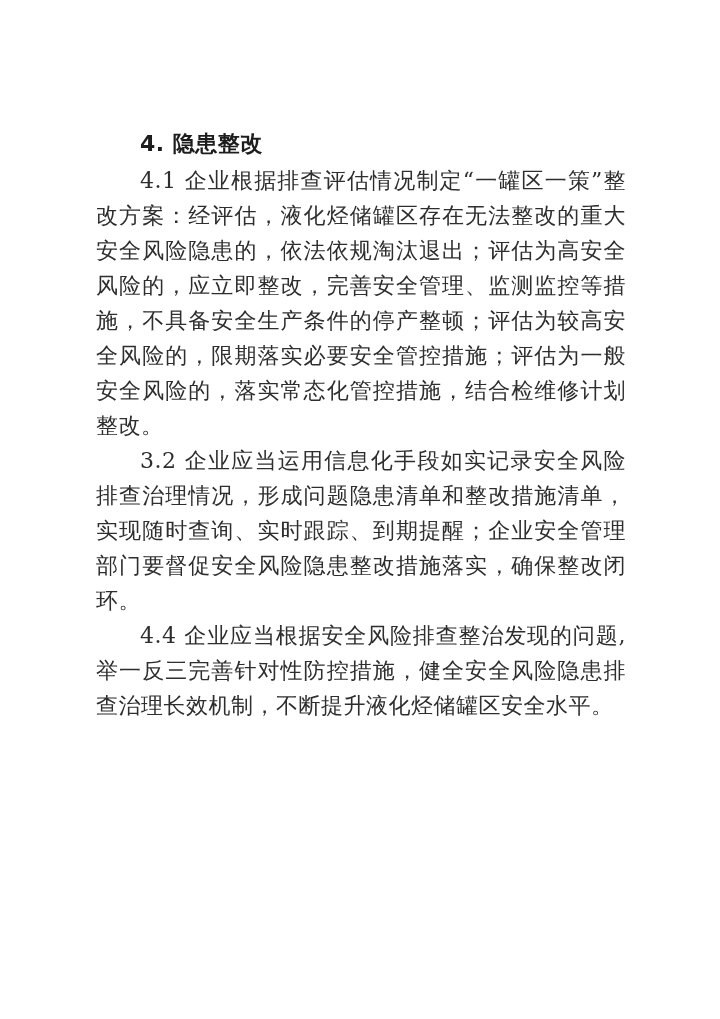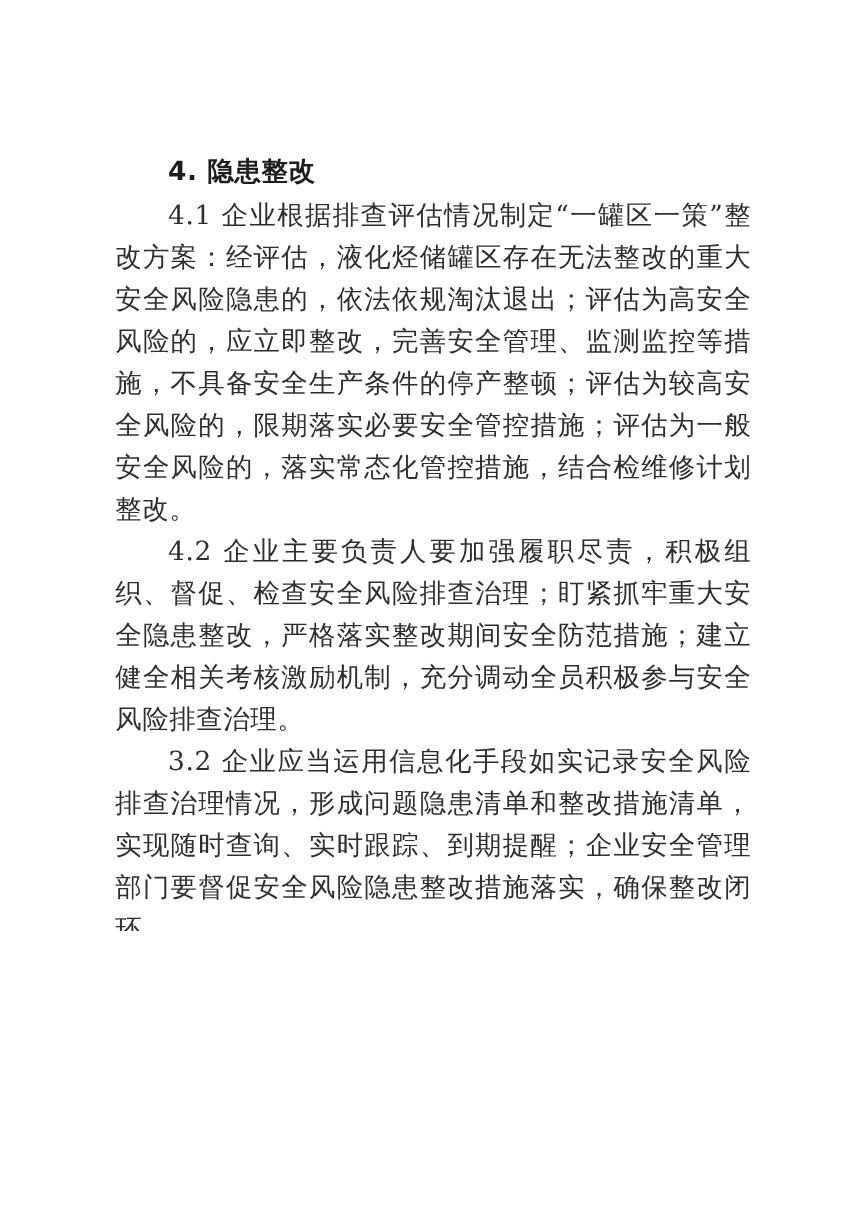--- a/index.html
+++ b/index.html
@@ -53,17 +53,17 @@
     padding-left: 11px;
   }
 </style>
 </head>
 <body>
 
 <div class="page">
   <div class="content">
     <h2 class="heading">4. 隐患整改</h2>
     <p class="para">4.1 企业根据排查评估情况制定“一罐区一策”整改方案：经评估，液化烃储罐区存在无法整改的重大安全风险隐患的，依法依规淘汰退出；评估为高安全风险的，应立即整改，完善安全管理、监测监控等措施，不具备安全生产条件的停产整顿；评估为较高安全风险的，限期落实必要安全管控措施；评估为一般安全风险的，落实常态化管控措施，结合检维修计划整改。</p>
-    <p class="para">4.2 企业主要负责人要加强履职尽责，积极组织、督促、检查安全风险排查治理；盯紧抓牢重大安全隐患整改，严格落实整改期间安全防范措施；建立健全相关考核激励机制，充分调动全员积极参与安全风险排查治理。</p>
     <p class="para">3.2 企业应当运用信息化手段如实记录安全风险排查治理情况，形成问题隐患清单和整改措施清单，实现随时查询、实时跟踪、到期提醒；企业安全管理部门要督促安全风险隐患整改措施落实，确保整改闭环。</p>
+    <p class="para">4.4 企业应当根据安全风险排查整治发现的问题,举一反三完善针对性防控措施，健全安全风险隐患排查治理长效机制，不断提升液化烃储罐区安全水平。</p>
   </div>
   <div class="page-number">14</div>
 </div>
 
 </body></html>

